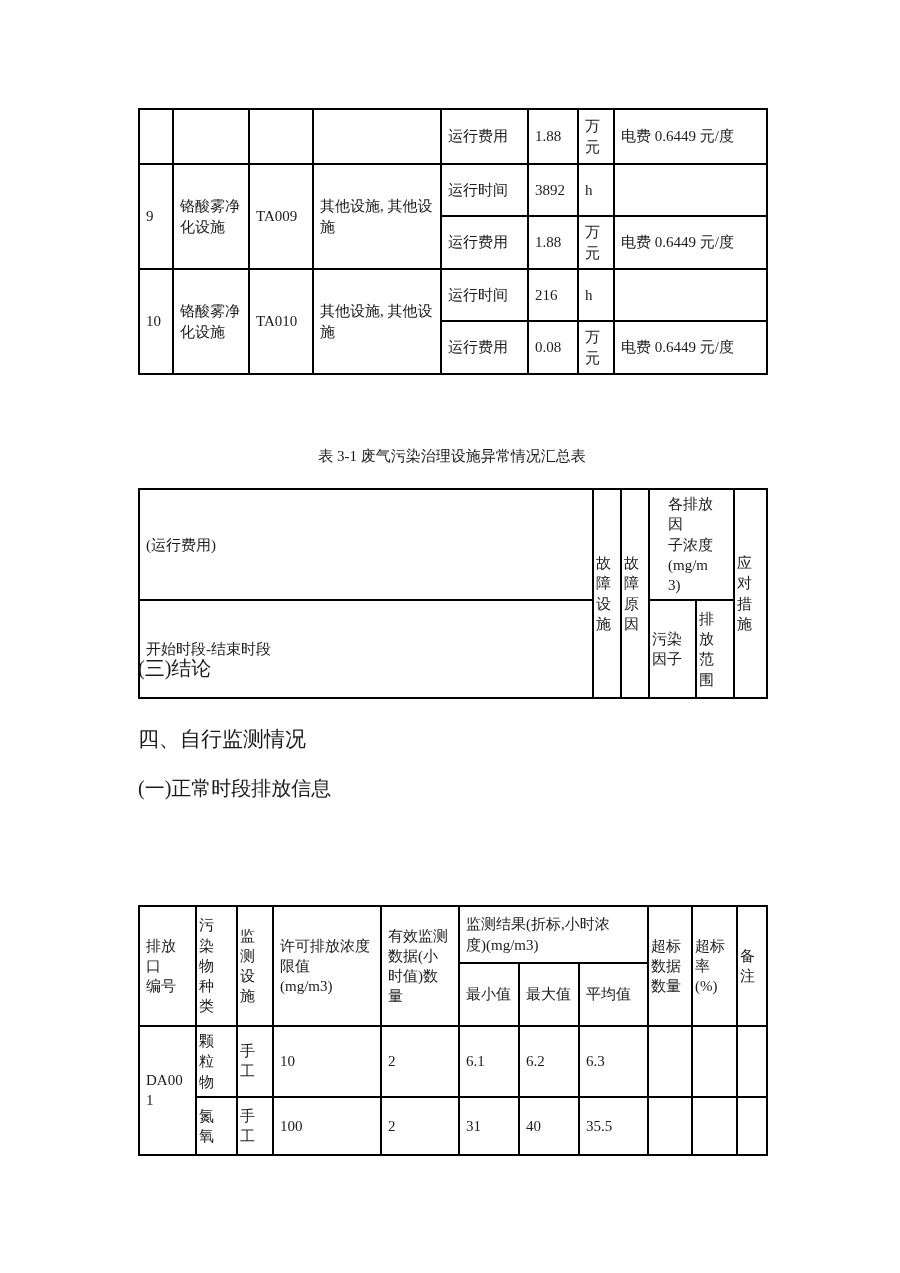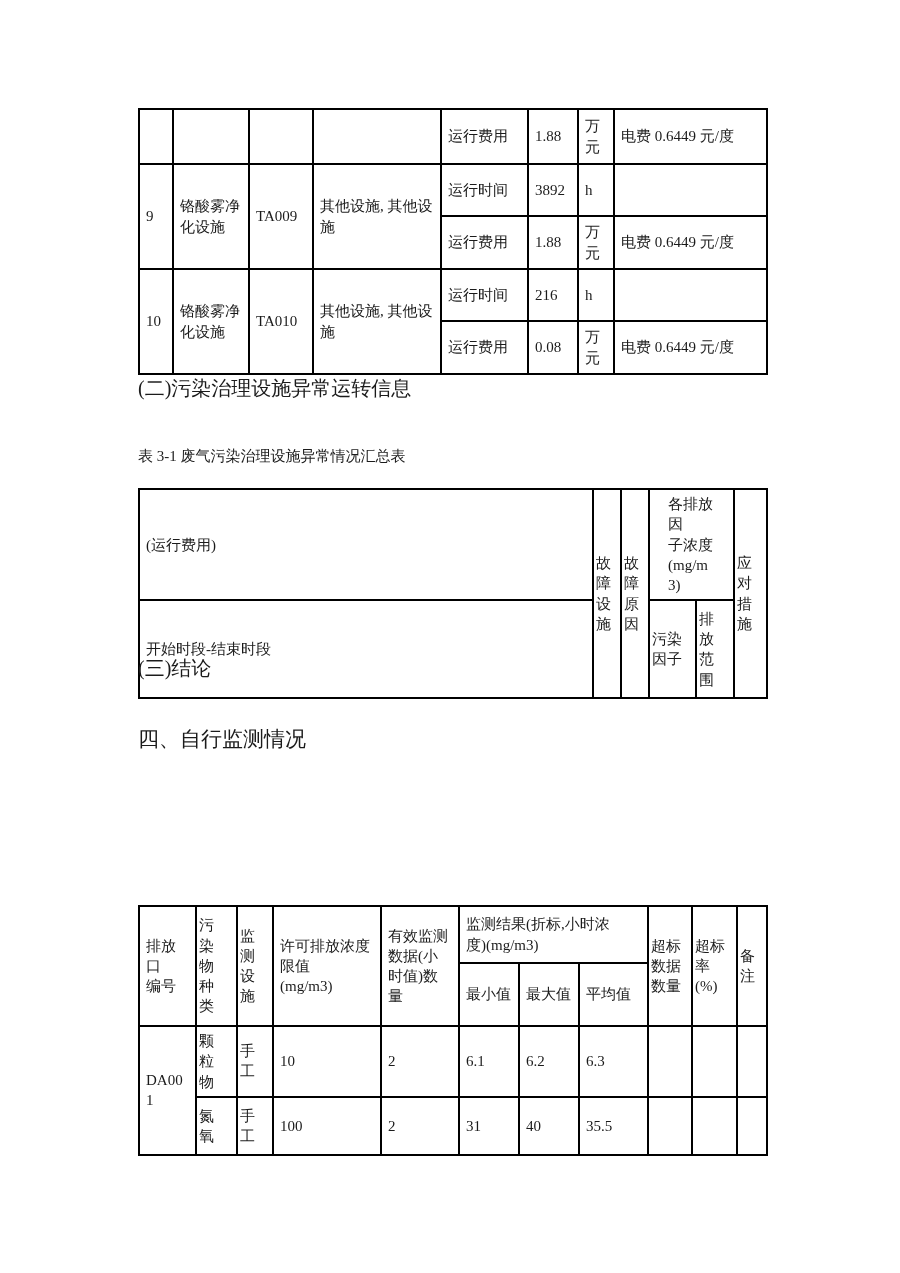--- a/index.html
+++ b/index.html
@@ -18,21 +18,21 @@
   .c{text-align:center;}
   .heading{
     position:absolute;left:138px;margin:0;font-size:20px;font-weight:normal;
     white-space:nowrap;
   }
   .heading-bold{
     position:absolute;left:138px;margin:0;font-size:21px;font-weight:normal;
     font-family:"Liberation Sans","DejaVu Sans",sans-serif;white-space:nowrap;
   }
   .tbl-title{
-    position:absolute;left:138px;width:628px;text-align:left;font-size:15px;
+    position:absolute;left:138px;width:628px;text-align:center;font-size:15px;
   }
   
   .t-top{left:138px;top:108px;width:628px;}
   
   .t3{left:138px;top:488px;width:628px;}
   
   .t4{left:138px;top:905px;width:628px;}
 </style>
 </head>
 <body>
@@ -92,21 +92,20 @@
     <tr style="height:53px">
       <td>运行费用</td>
       <td>0.08</td>
       <td class="v">万
 元</td>
       <td>电费 0.6449 元/度</td>
     </tr>
   </tbody>
     </table>
 
-  <h3 class="heading" style="top:375px">(二)污染治理设施异常运转信息</h3>
 
   <div class="tbl-title" style="top:447px">表 3-1 废气污染治理设施异常情况汇总表</div>
 
   <table class="tbl t3">
     <colgroup>
       <col style="width:454px">
         <col style="width:28px">
         <col style="width:28px">
       <col style="width:47px">
         <col style="width:38px">
@@ -140,20 +139,21 @@
 范
 围</td>
     </tr>
   </tbody>
     </table>
 
   <h3 class="heading" style="top:655px">(三)结论</h3>
 
   <h2 class="heading-bold" style="top:725px">四、自行监测情况</h2>
 
+  <h3 class="heading" style="top:775px">(一)正常时段排放信息</h3>
 
 
   <table class="tbl t4">
     <colgroup>
       <col style="width:57px">
         <col style="width:41px">
         <col style="width:36px">
         <col style="width:108px">
       <col style="width:78px">
         <col style="width:60px">

